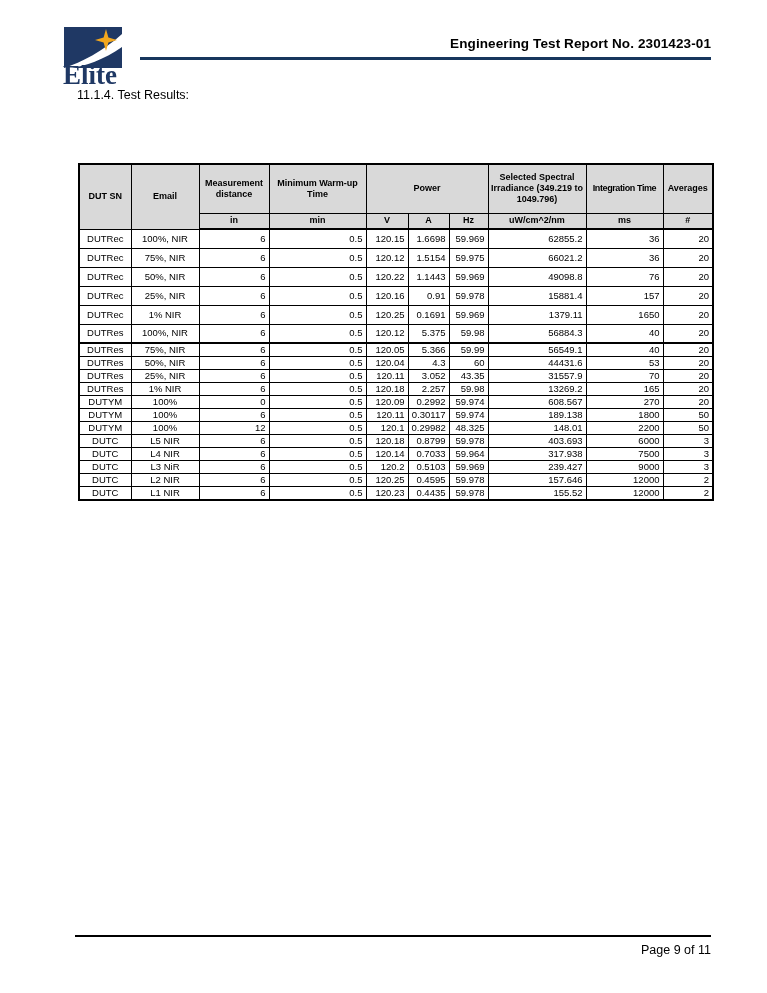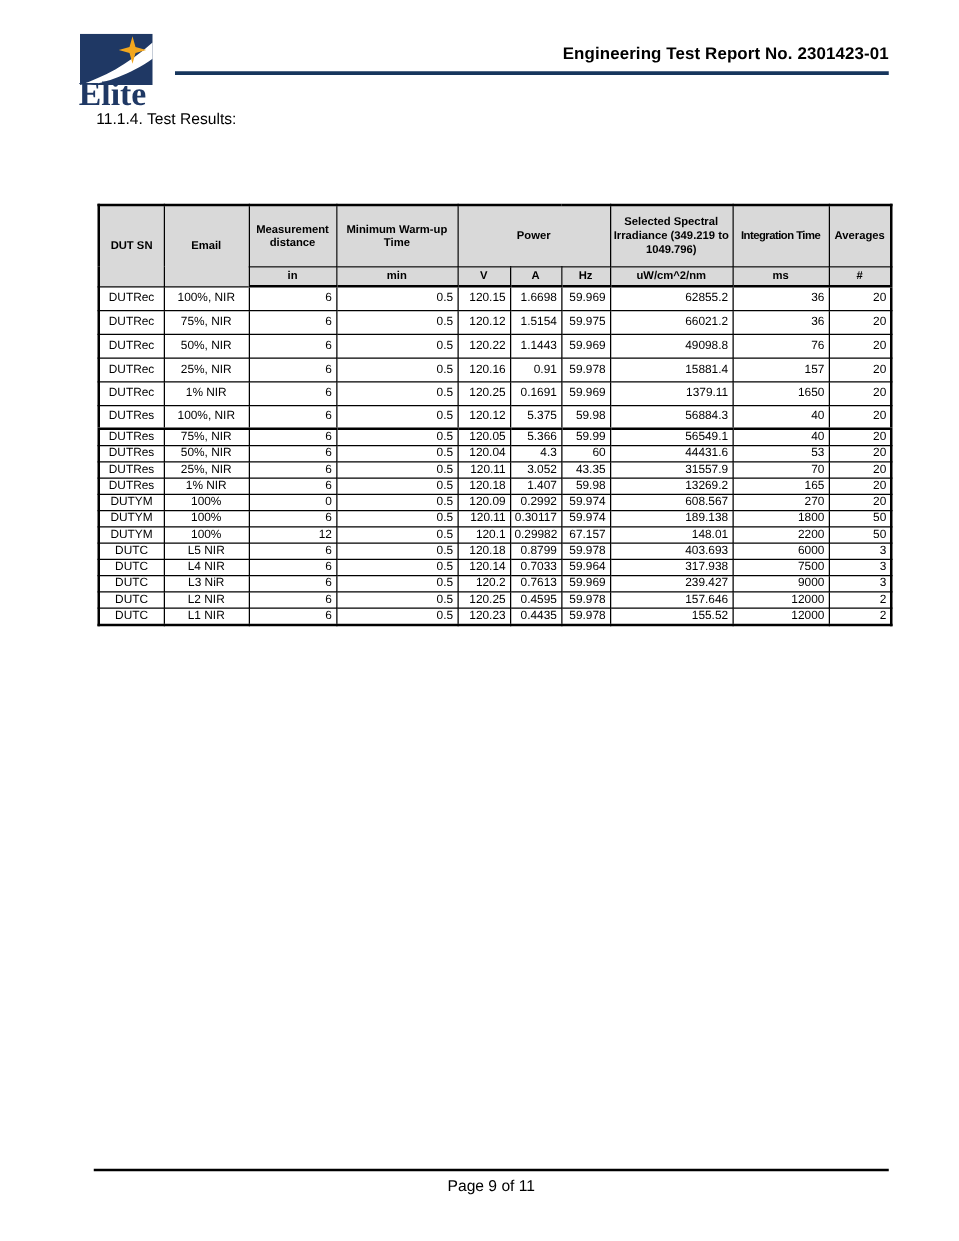--- a/index.html
+++ b/index.html
@@ -94,21 +94,21 @@
   tr.group-break td { border-top: 2px solid #000; }
   table.results { border: 2px solid #000; }
 
   
   .footer {
     position: absolute;
     left: 75px;
     top: 935px;
     width: 636px;
     border-top: 2px solid #000;
-    text-align: center;
+    text-align: right;
     padding-top: 3px;
   }
   .footer-text { font-size: 12.5px; }
 
   .logo-wordmark {
     font-family: "Liberation Serif", serif;
     font-weight: bold;
   }
 </style>
 </head>
@@ -276,21 +276,21 @@
           <td class="ar">31557.9</td>
           <td class="ar">70</td>
           <td class="ar">20</td>
         </tr>
         <tr class="row-short">
           <td class="al">DUTRes</td>
           <td class="al">1% NIR</td>
           <td class="ar">6</td>
           <td class="ar">0.5</td>
           <td class="ar">120.18</td>
-          <td class="ar">1.407</td>
+          <td class="ar">2.257</td>
           <td class="ar">59.98</td>
           <td class="ar">13269.2</td>
           <td class="ar">165</td>
           <td class="ar">20</td>
         </tr>
         <tr class="row-short">
           <td class="al">DUTYM</td>
           <td class="al">100%</td>
           <td class="ar">0</td>
           <td class="ar">0.5</td>
@@ -313,21 +313,21 @@
           <td class="ar">1800</td>
           <td class="ar">50</td>
         </tr>
         <tr class="row-short">
           <td class="al">DUTYM</td>
           <td class="al">100%</td>
           <td class="ar">12</td>
           <td class="ar">0.5</td>
           <td class="ar">120.1</td>
           <td class="ar">0.29982</td>
-          <td class="ar">67.157</td>
+          <td class="ar">48.325</td>
           <td class="ar">148.01</td>
           <td class="ar">2200</td>
           <td class="ar">50</td>
         </tr>
         <tr class="row-short">
           <td class="al">DUTC</td>
           <td class="al">L5 NIR</td>
           <td class="ar">6</td>
           <td class="ar">0.5</td>
           <td class="ar">120.18</td>
@@ -348,21 +348,21 @@
           <td class="ar">317.938</td>
           <td class="ar">7500</td>
           <td class="ar">3</td>
         </tr>
         <tr class="row-short">
           <td class="al">DUTC</td>
           <td class="al">L3 NiR</td>
           <td class="ar">6</td>
           <td class="ar">0.5</td>
           <td class="ar">120.2</td>
-          <td class="ar">0.7613</td>
+          <td class="ar">0.5103</td>
           <td class="ar">59.969</td>
           <td class="ar">239.427</td>
           <td class="ar">9000</td>
           <td class="ar">3</td>
         </tr>
         <tr class="row-short">
           <td class="al">DUTC</td>
           <td class="al">L2 NIR</td>
           <td class="ar">6</td>
           <td class="ar">0.5</td>

